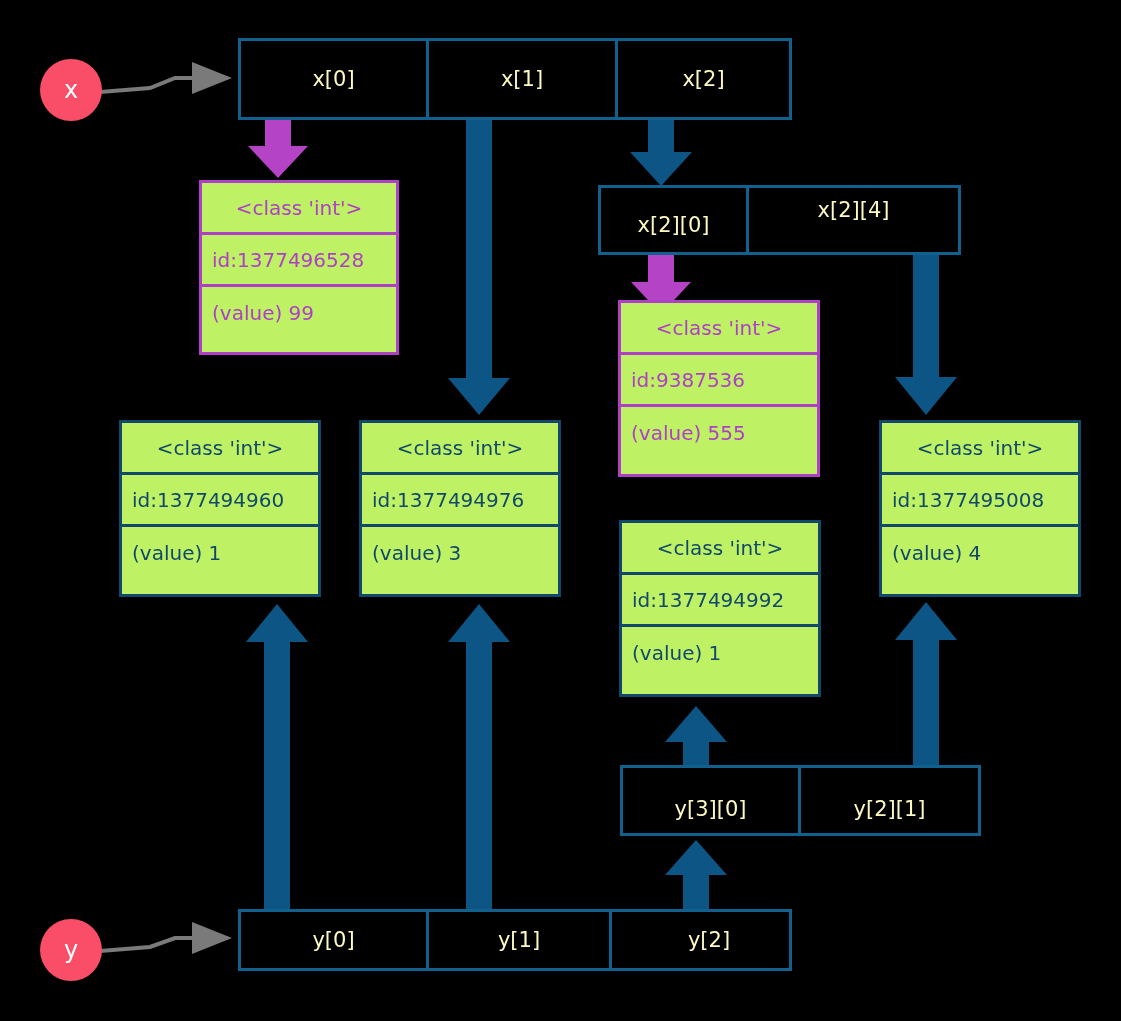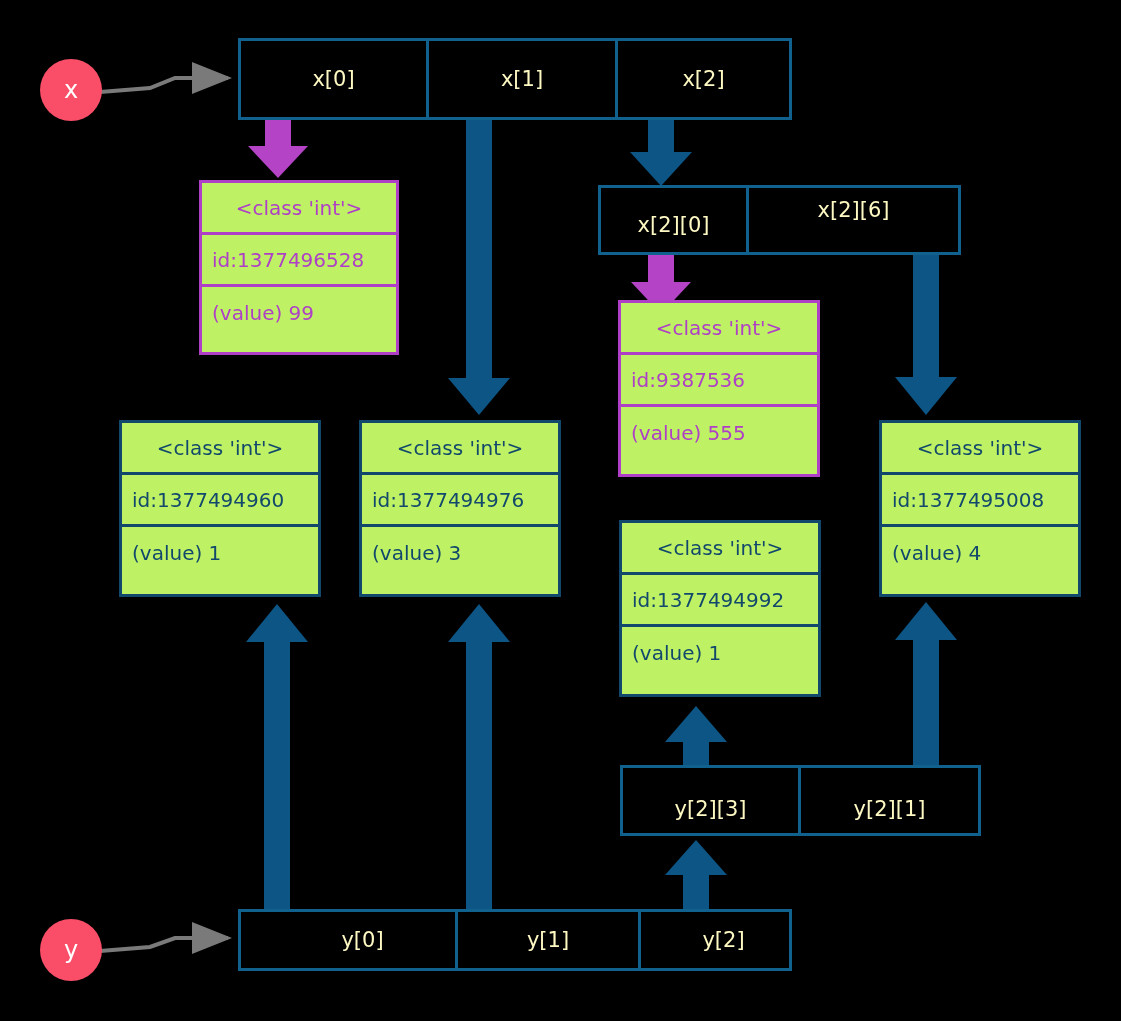--- a/index.html
+++ b/index.html
@@ -176,21 +176,21 @@
     <div class="cell" style="flex:1;">
       <span>x[2]</span>
     </div>
   </div>
 
   <div class="array" style="left:598px; top:185px; width:363px; height:70px;">
     <div class="cell" style="width:148px; align-items:center; padding-top:10px;">
       <span>x[2][0]</span>
     </div>
     <div class="cell" style="flex:1; align-items:flex-start; padding-top:10px;">
-      <span>x[2][6]</span>
+      <span>x[2][4]</span>
     </div>
   </div>
 
   <div class="obj purple" style="left:199px; top:180px; width:200px; height:175px;">
     <div class="row title">
       <span>&lt;class 'int'&gt;</span>
     </div>
     <div class="row">
       <span>id:1377496528</span>
     </div>
@@ -254,29 +254,29 @@
     <div class="row">
       <span>id:1377495008</span>
     </div>
     <div class="row">
       <span>(value) 4</span>
     </div>
   </div>
 
   <div class="array align-bottom" style="left:620px; top:765px; width:361px; height:71px;">
     <div class="cell" style="width:178px;">
-      <span>y[2][3]</span>
+      <span>y[3][0]</span>
     </div>
     <div class="cell" style="flex:1;">
       <span>y[2][1]</span>
     </div>
   </div>
 
   <div class="array" style="left:238px; top:909px; width:554px; height:62px;">
-    <div class="cell" style="width:188px;margin-left:29px;">
+    <div class="cell" style="width:188px;">
       <span>y[0]</span>
     </div>
     <div class="cell" style="width:183px;">
       <span>y[1]</span>
     </div>
     <div class="cell" style="flex:1;margin-left:17px;">
       <span>y[2]</span>
     </div>
   </div>
 

